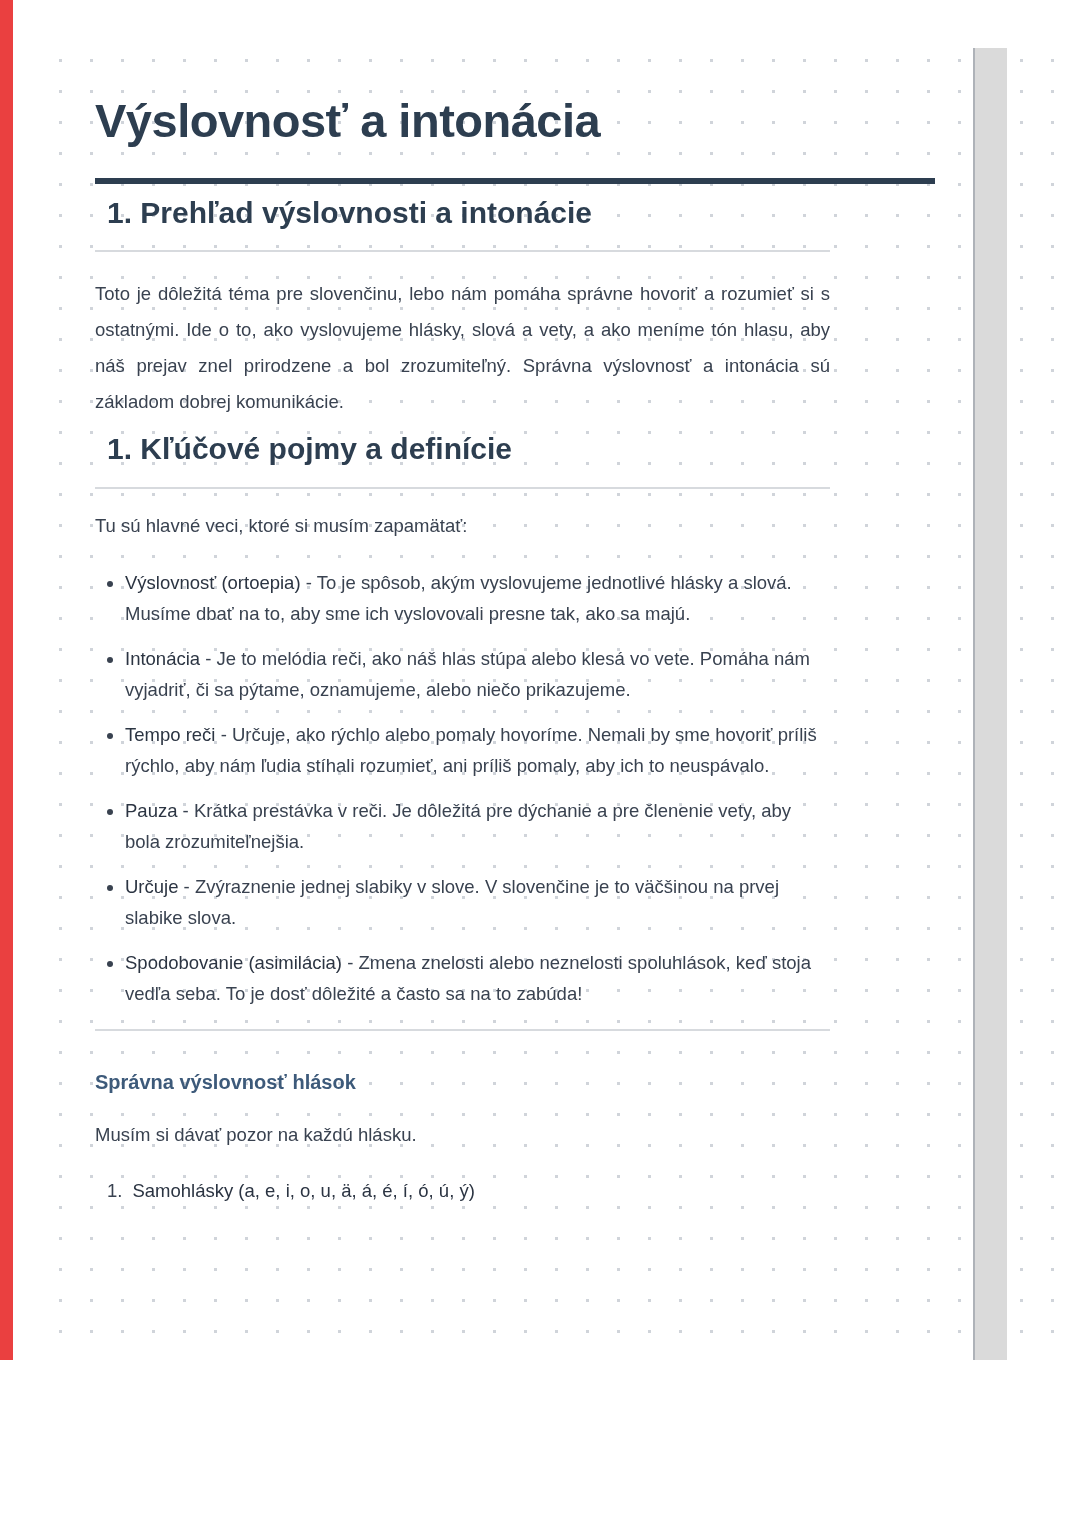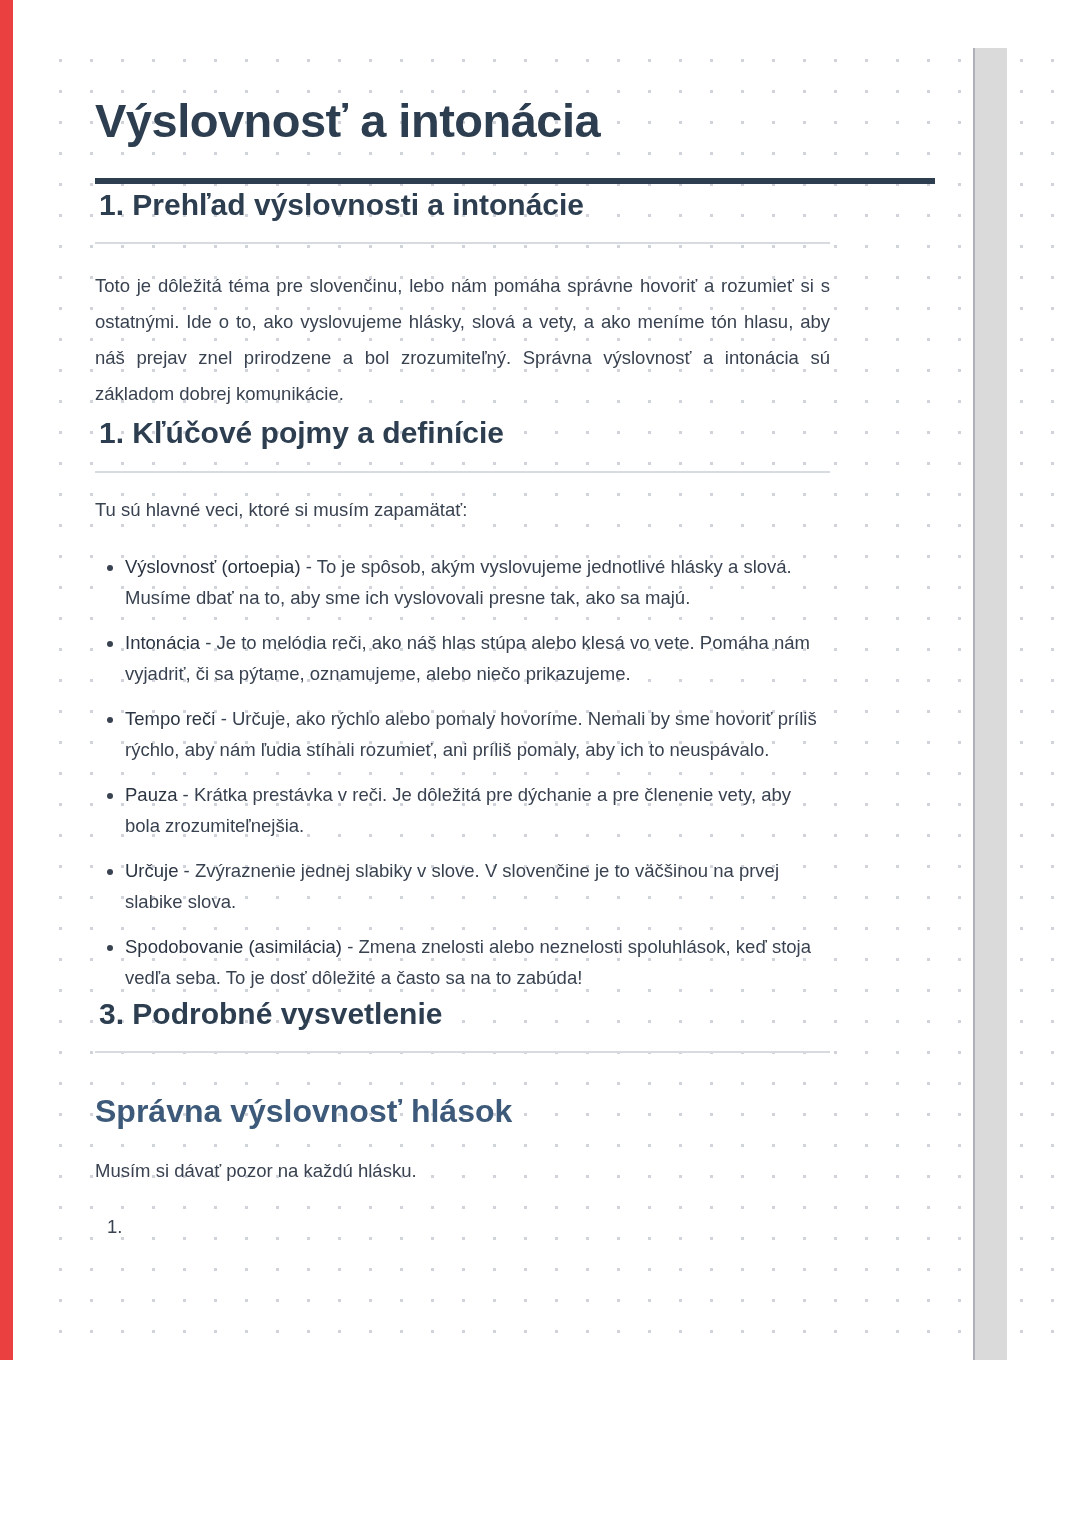--- a/index.html
+++ b/index.html
@@ -52,21 +52,21 @@
     letter-spacing: -0.5px;
     color: #2d3e50;
     line-height: 1.12;
   }
   .title-rule {
     width: 840px; height: 6px;
     background: #2d3e50;
     margin-top: 30px;
   }
   h2.section-heading {
-    margin: 4px;
+    margin: 12px;
     font-size: 30px;
     font-weight: 700;
     color: #2d3e50;
     line-height: 1.15;
   }
   .h2-1 { margin-top: 54px; }
   .h2-2 { margin-top: 48px; }
   .h2-3 { margin-top: 52px; }
   .thin-rule {
     width: 735px; height: 2px;
@@ -94,21 +94,21 @@
     font-size: 18.5px;
     line-height: 31px;
     margin-bottom: 14px;
     color: #394250;
   }
   ul.terms li::marker { color: #394250; }
   ul.terms li:last-child { margin-bottom: 0; }
   ul.terms strong, .num-item strong { font-weight: 400; color: #2b3442; }
   h3.sub-heading {
     margin: 40px 0 0 0;
-    font-size: 32px;
+    font-size: 20px;
     font-weight: 700;
     color: #3d5a7a;
     line-height: 1.15;
   }
   p.after-sub { margin-top: 26px; }
   .num-list {
     margin-top: 26px;
     padding-left: 12px;
   }
   .num-item {
@@ -172,28 +172,28 @@
       <li>
         <strong>Určuje</strong>
         <span>- Zvýraznenie jednej slabiky v slove. V slovenčine je to väčšinou na prvej slabike slova.</span>
       </li>
       <li>
         <strong>Spodobovanie (asimilácia)</strong>
         <span>- Zmena znelosti alebo neznelosti spoluhlások, keď stoja vedľa seba. To je dosť dôležité a často sa na to zabúda!</span>
       </li>
     </ul>
 
-    <h2 class="section-heading h2-3">3. Podrobné vysvetlenie</h2>
     <div class="thin-rule"></div>
     <h3 class="sub-heading">Správna výslovnosť hlások</h3>
     <p class="body-text after-sub">Musím si dávať pozor na každú hlásku.</p>
 
     <div class="num-list">
       <div class="num-item">
         <span class="num">1.</span>
+        <strong>Samohlásky (a, e, i, o, u, ä, á, é, í, ó, ú, ý)</strong>
       </div>
     </div>
 
   </div>
 
   <div class="footer">(c) Knowunity 2025</div>
 
 </div>
 
 </body></html>

